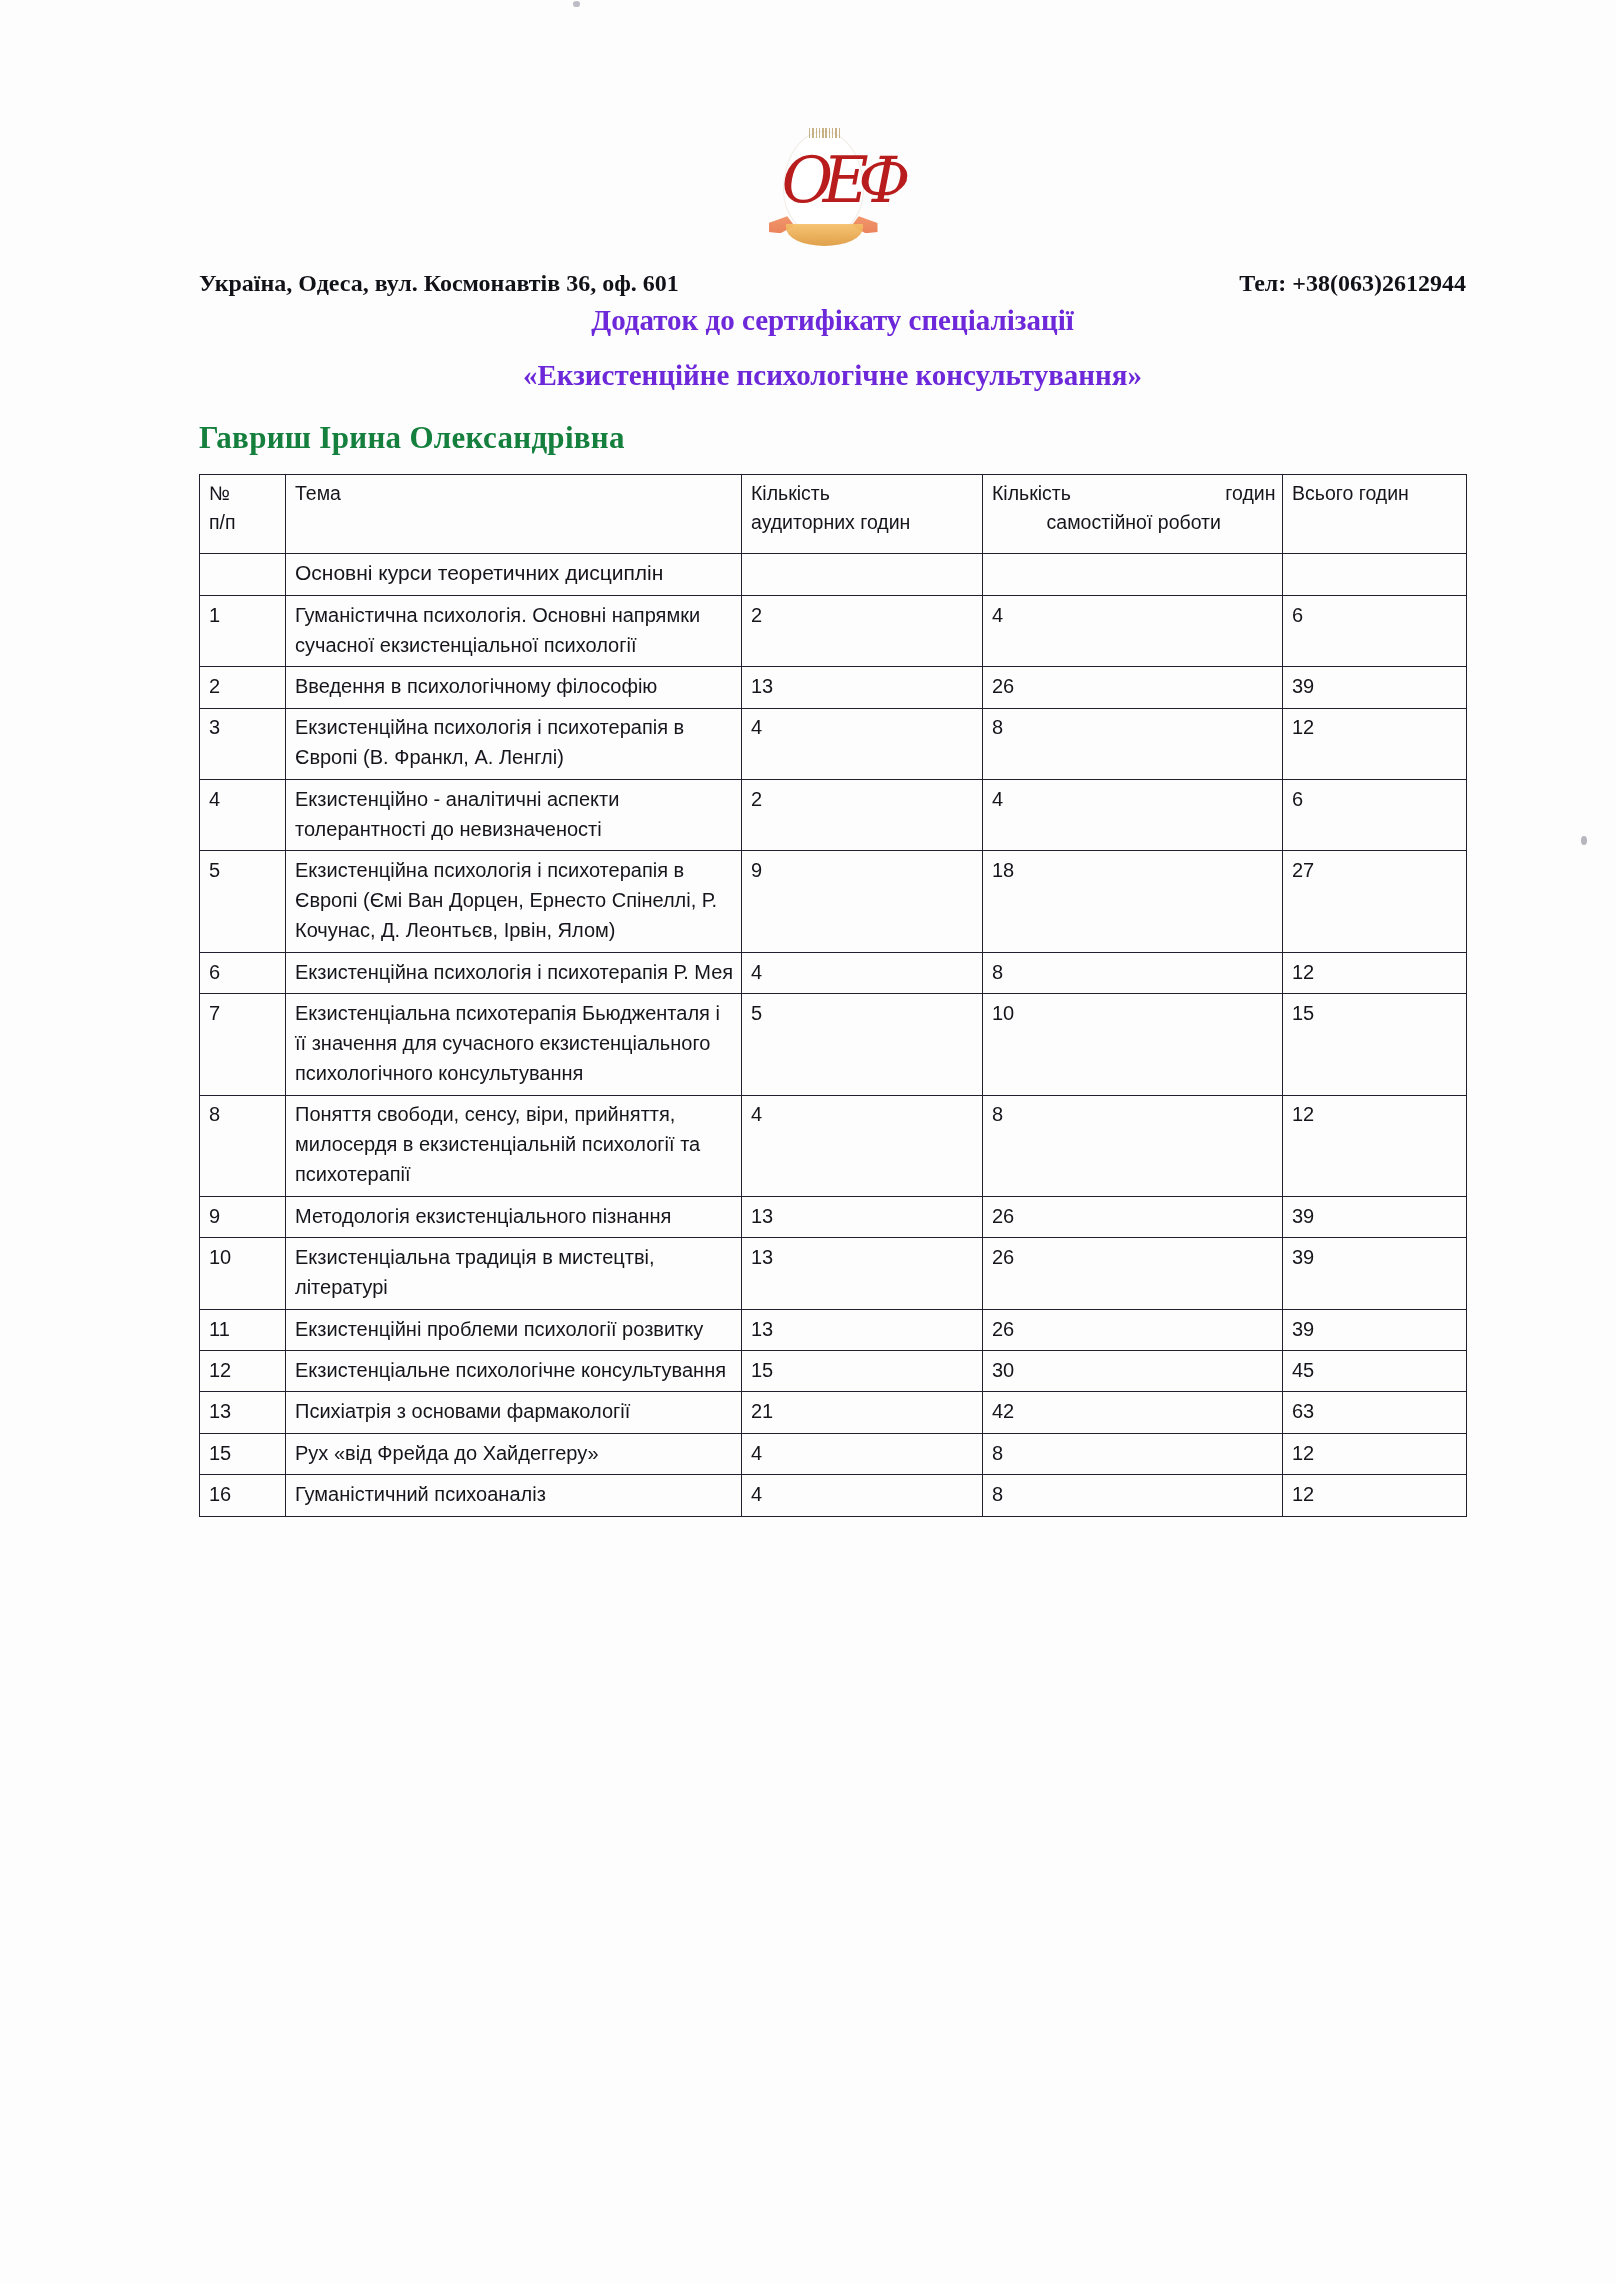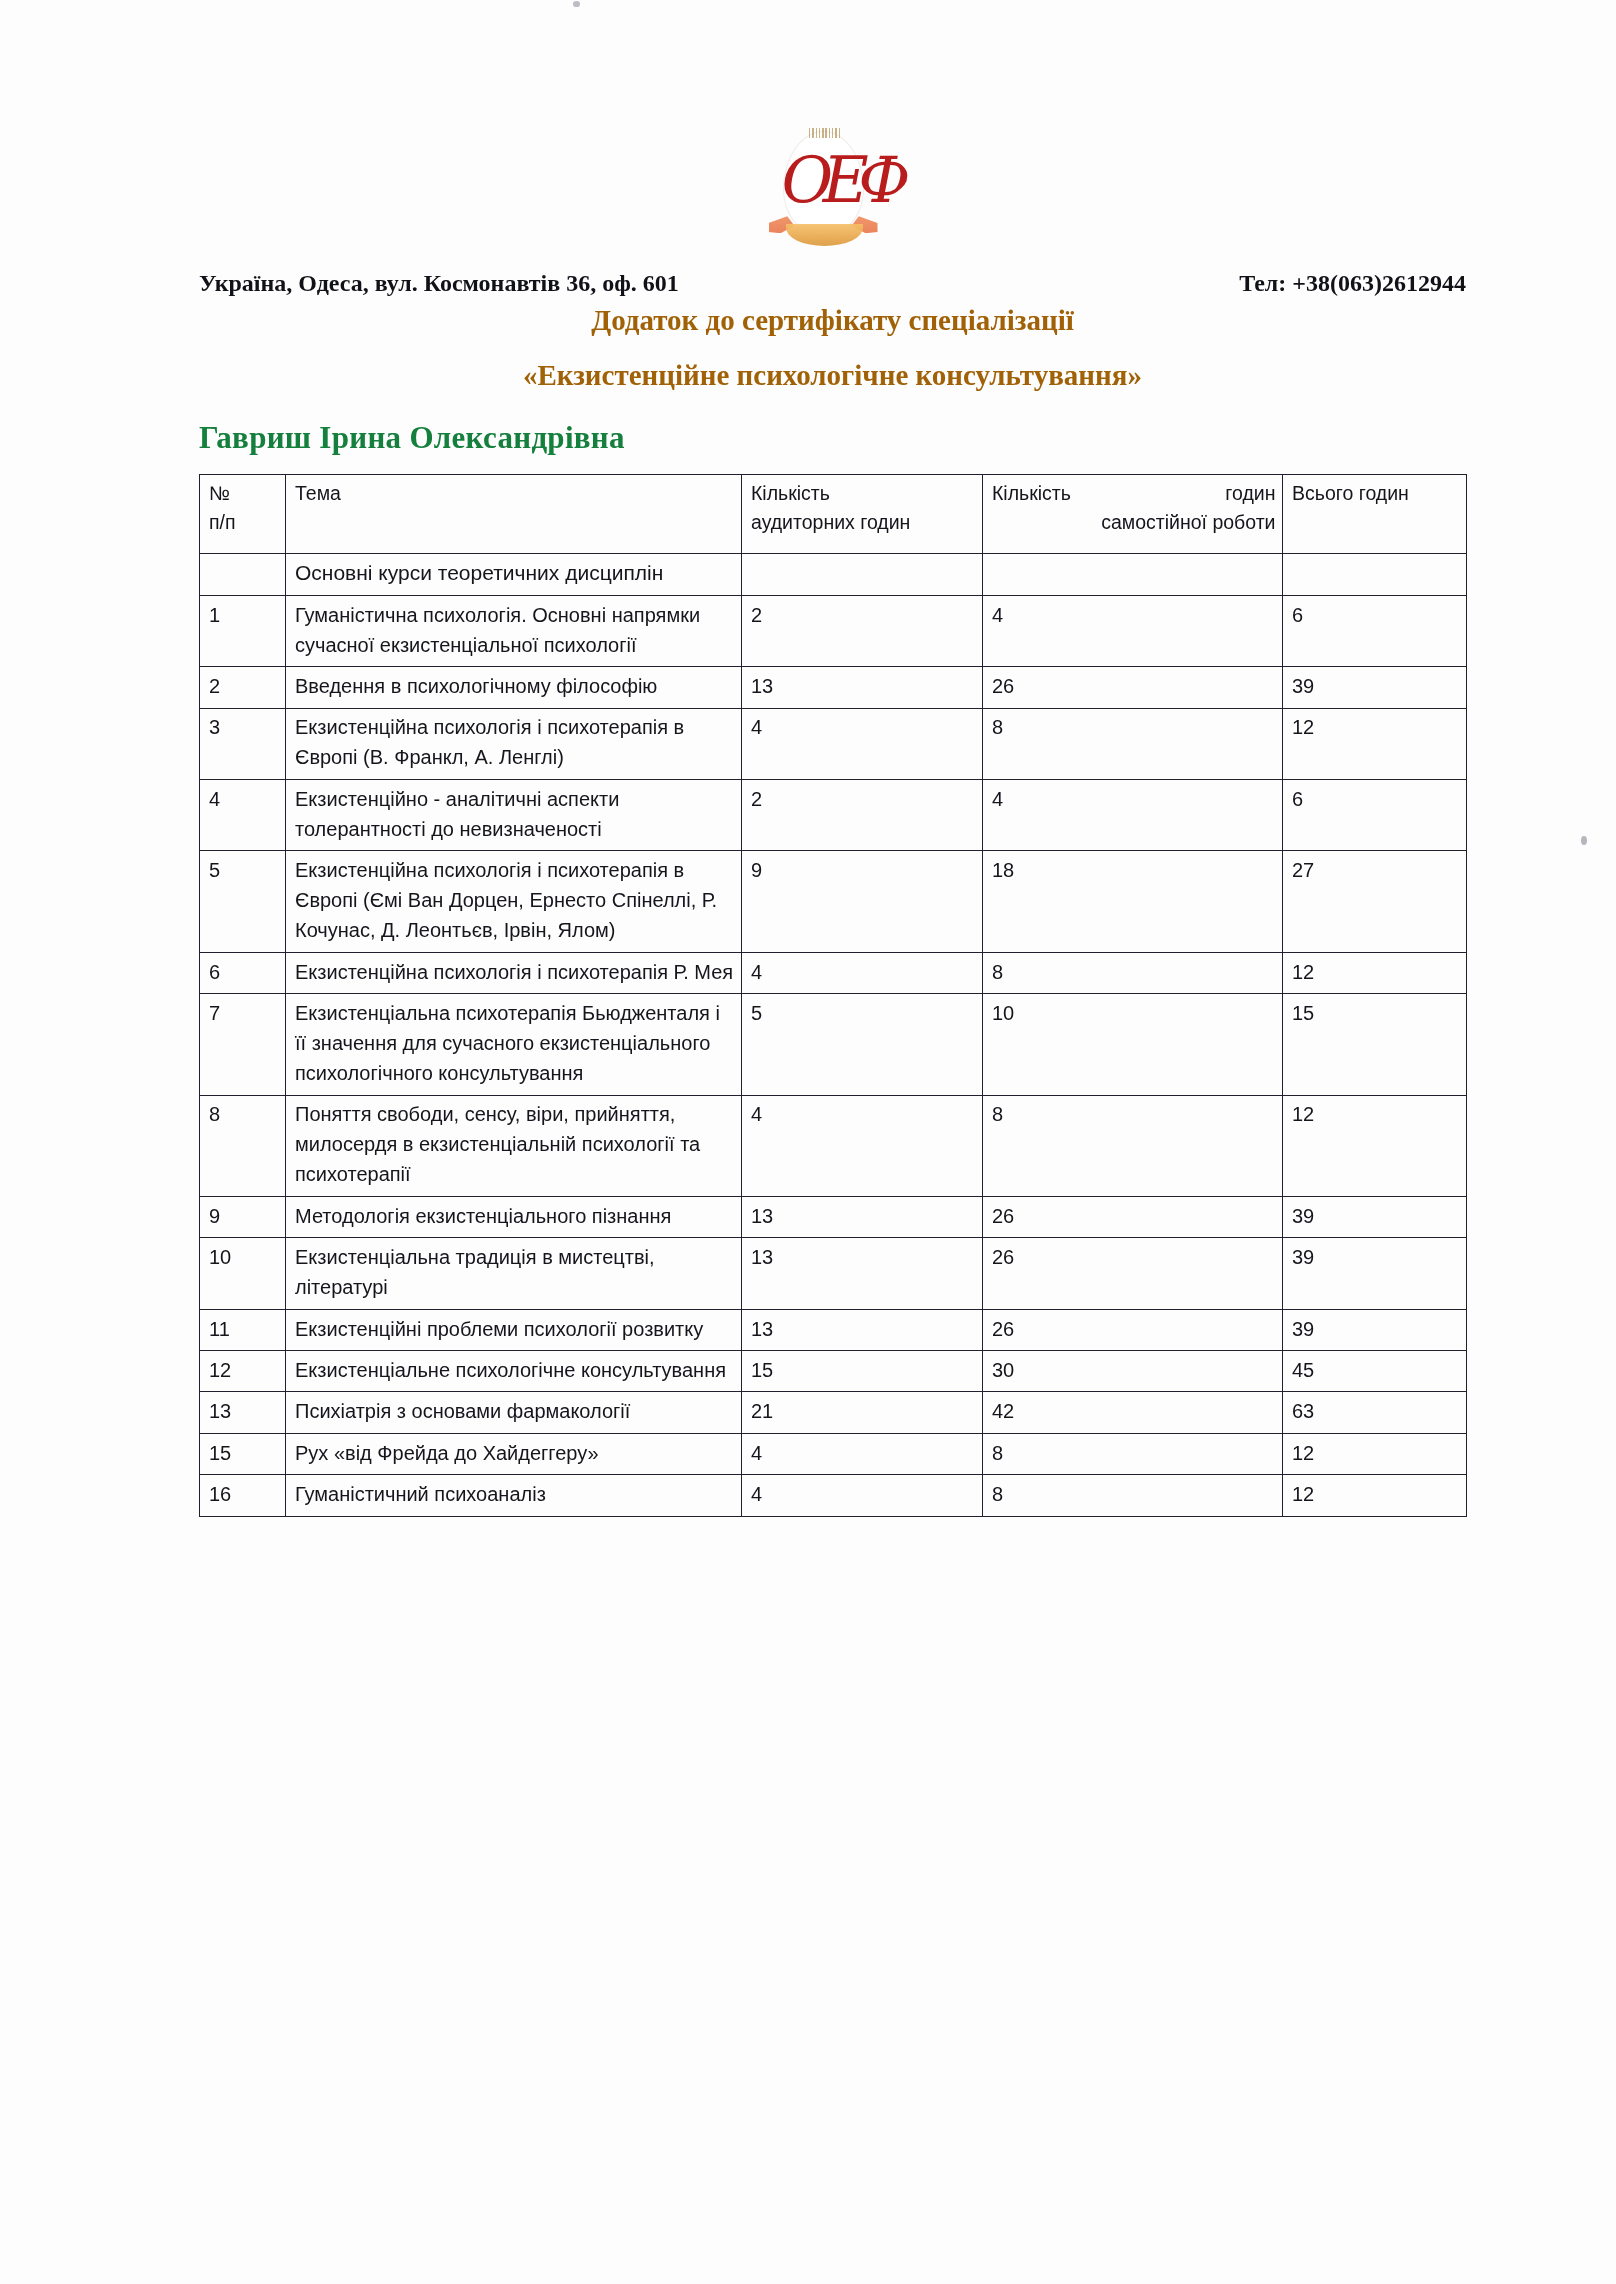--- a/index.html
+++ b/index.html
@@ -120,21 +120,21 @@
   .doc-title {
     position: absolute;
     left: 199px;
     top: 301px;
     width: 1267px;
     text-align: center;
     font-family: "Liberation Serif", serif;
     font-weight: bold;
     font-size: 29px;
     line-height: 39px;
-    color: #a16207;
+    color: #6d28d9;
   }
   .doc-title .line2 {
     display: block;
     margin-top: 16px;
   }
   .person-name {
     position: absolute;
     left: 199px;
     top: 420px;
     width: 1267px;
@@ -175,21 +175,21 @@
     height: 68px;
     font-size: 19.5px;
     line-height: 29px;
   }
   .th-just {
     text-align: justify;
     text-align-last: justify;
     width: 100%;
   }
   .th-just2 {
-    text-align: right;
+    text-align: center;
   }
 
   .theme-just {
     text-align: justify;
     text-align-last: left;
     hyphens: none;
   }
   .bold-section {
     font-weight: bold;
     font-size: 21px;

